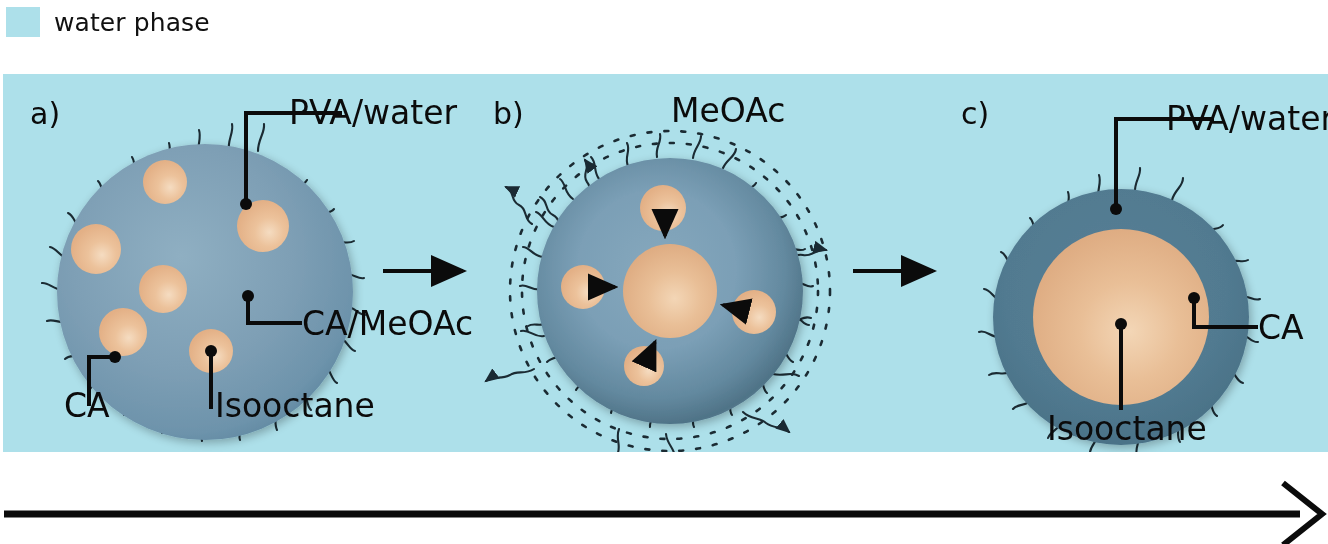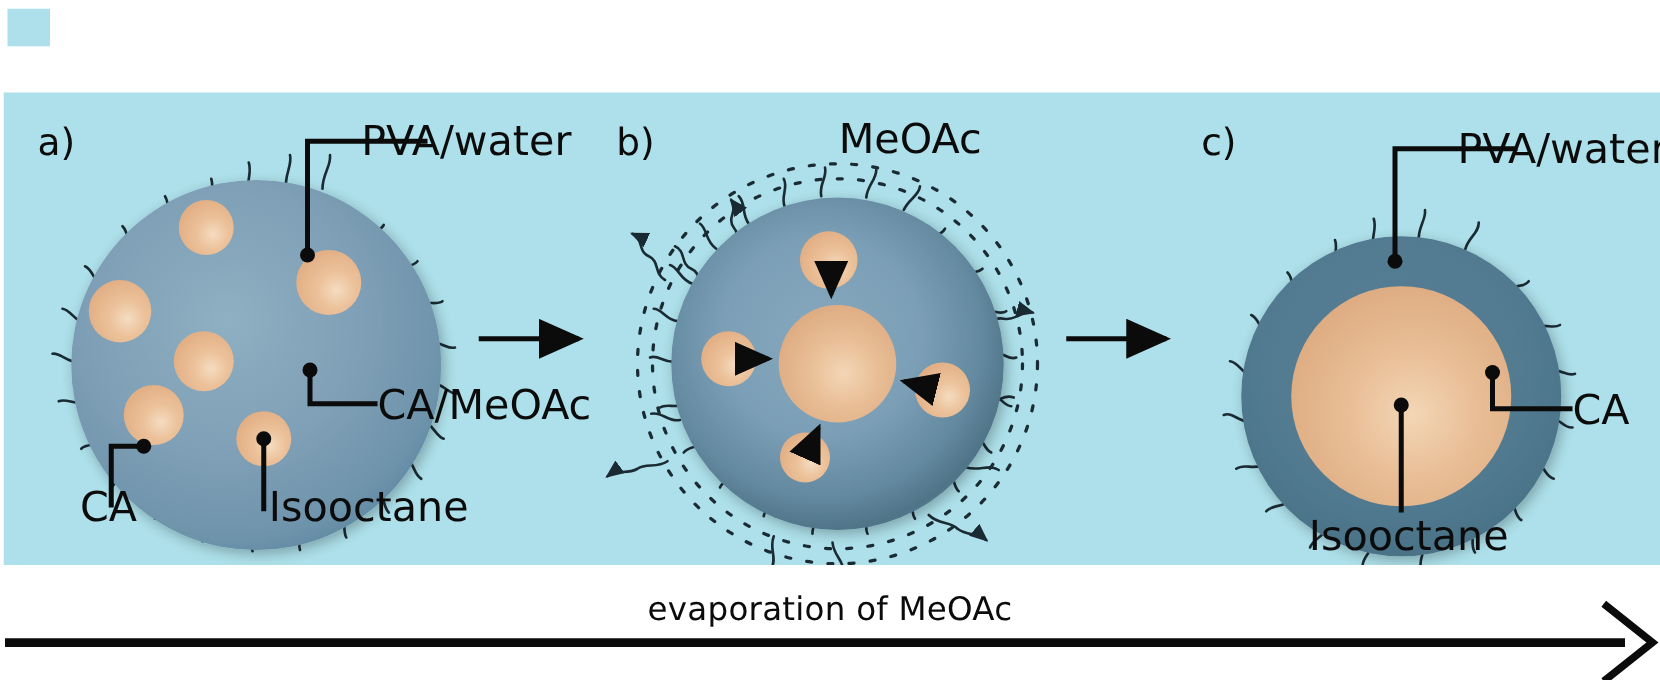--- a/index.html
+++ b/index.html
@@ -78,20 +78,21 @@
     fill: #0b0b0b;
   }
 </style>
 </head>
 <body>
 
 <div id="root">
 
   <div class="legend">
     <div class="legend-swatch"></div>
+    <div class="legend-label">water phase</div>
   </div>
 
   <div class="panel">
     <svg class="panel-svg" width="1325" height="378" viewBox="0 0 1325 378">
       <defs>
 
         <radialGradient id="gradA" cx="42%" cy="38%" r="68%">
           <stop offset="0%" stop-color="#8fafc2"></stop>
           <stop offset="55%" stop-color="#7e9fb5"></stop>
           <stop offset="88%" stop-color="#6d93ab"></stop>
@@ -338,15 +339,14 @@
       </g>
     </svg>
   </div>
 
   <div class="bottom-arrow-wrap">
     <svg width="1328" height="89" viewBox="0 0 1328 89">
       <line x1="4" y1="59" x2="1300" y2="59" stroke="#0b0b0b" stroke-width="7" stroke-linecap="butt"></line>
       <path d="M1283,28 L1322,59 L1283,90" fill="none" stroke="#0b0b0b" stroke-width="6" stroke-linecap="butt" stroke-linejoin="miter"></path>
     </svg>
   </div>
-  <div class="evap-label">evaporation of MeOAc</div>
 
 </div>
 
 </body></html>

